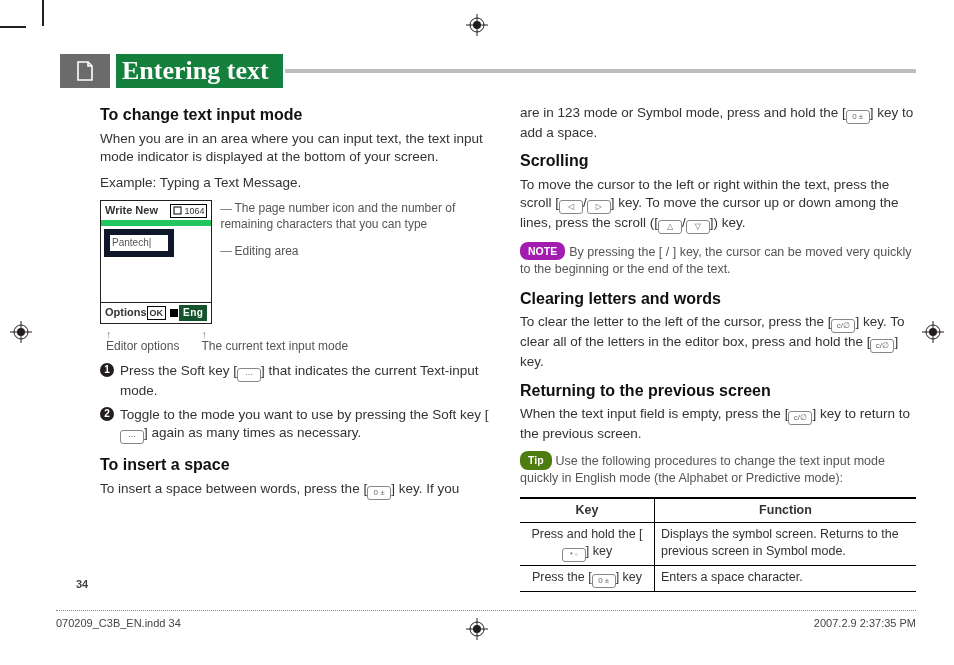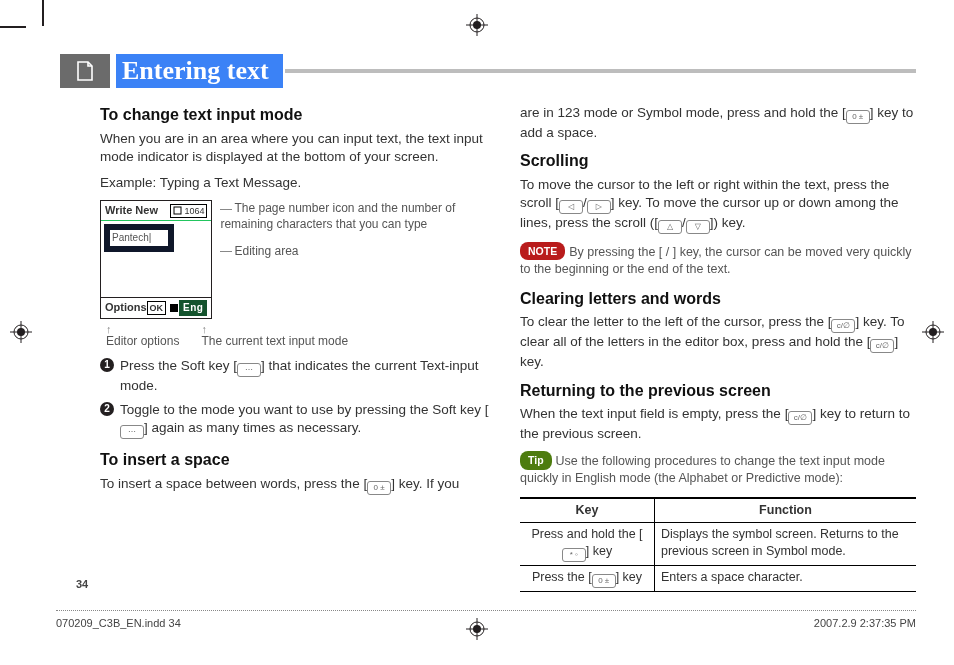--- a/index.html
+++ b/index.html
@@ -9,47 +9,47 @@
 .crop.tl-h{left:0;top:26px;width:26px;height:2px}
 .reg{position:absolute;width:22px;height:22px}
 .reg svg{display:block}
 .reg.top{left:466px;top:14px}
 .reg.left{left:10px;top:321px}
 .reg.right{left:922px;top:321px}
 .reg.bottom{left:466px;top:618px}
 .header{position:absolute;left:60px;top:54px;right:38px;height:34px;display:flex;align-items:center}
 .hdr-badge{width:50px;height:34px;background:#6b6b6b;display:flex;align-items:center;justify-content:center;margin-right:6px}
 .hdr-badge svg{display:block}
-.hdr-title{height:34px;background:#3b82f6;color:#fff;font-family:Georgia,'Times New Roman',serif;font-weight:bold;font-size:26px;line-height:34px;padding:0 14px 0 6px}
+.hdr-title{height:34px;background:#15803d;color:#fff;font-family:Georgia,'Times New Roman',serif;font-weight:bold;font-size:26px;line-height:34px;padding:0 14px 0 6px}
 .hdr-rule{flex:1;height:4px;background:#bdbdbd;margin-left:2px}
 .cols{position:absolute;left:100px;right:38px;top:104px;bottom:70px;display:flex;gap:24px}
 .col{flex:1;font-size:13.5px;line-height:1.35;color:#333}
 .h2{font-family:Verdana,Arial,sans-serif;font-weight:900;font-size:16px;color:#111;margin:8px 0 4px}
 .h2.first{margin-top:0}
 .p{margin:0 0 8px}
 .phone{display:flex;align-items:flex-start;margin:6px 0 6px}
 .phone-shot{width:142px;border:1px solid #231f20}
-.ps-top{display:flex;align-items:center;justify-content:space-between;border-bottom:1px solid #22c55e;padding:2px 4px;font-size:11px;font-weight:bold}
+.ps-top{display:flex;align-items:center;justify-content:space-between;border-bottom:6px solid #22c55e;padding:2px 4px;font-size:11px;font-weight:bold}
 .ps-top .badge{border:1px solid #000;font-size:9px;padding:0 2px;display:flex;align-items:center;gap:2px;font-weight:normal}
 .ps-mid{height:70px;padding:3px}
 .ps-mid .field{border:6px solid #0f172a;width:54px;font-size:10px;padding:1px 2px;color:#555}
 .ps-bot{display:flex;align-items:center;justify-content:space-between;border-top:1px solid #231f20;padding:2px 4px;font-size:11px;font-weight:bold}
 .ps-bot .ok{border:1px solid #000;font-size:9px;padding:0 2px}
 .ps-bot .eng{background:#14532d;color:#fff;font-size:10px;padding:1px 4px;font-weight:bold;letter-spacing:.5px}
 .callouts{margin-left:8px;font-size:12px;color:#555}
 .co{margin-bottom:10px}
 .co .tick{display:inline-block;width:12px;border-top:1px solid #888;vertical-align:middle;margin-right:2px}
 .below-callouts{display:flex;gap:22px;font-size:12px;color:#555;margin:4px 0 8px 6px}
 .below-callouts .arrow{display:block;text-align:left;color:#888;font-size:11px;line-height:8px}
 .numlist{margin:6px 0 10px;padding:0;list-style:none}
 .numlist li{display:flex;gap:6px;margin-bottom:6px}
 .ball{min-width:14px;height:14px;border-radius:50%;background:#231f20;color:#fff;font-size:10px;line-height:14px;text-align:center;margin-top:1px;font-weight:bold}
 .key{display:inline-block;border:1px solid #888;border-radius:3px;min-width:18px;height:12px;vertical-align:-2px;font-size:8px;line-height:12px;text-align:center;color:#666;padding:0 2px}
 .pill{display:inline-block;border-radius:8px;color:#fff;font-size:10.5px;font-weight:bold;padding:2px 8px;margin-right:4px;vertical-align:1px}
-.pill.note{background:#b91c1c}
+.pill.note{background:#a21caf}
 .pill.tip{background:#4d7c0f}
 .notebox{font-size:12.5px;color:#555;margin:4px 0 10px}
 table.fn{width:100%;border-collapse:collapse;font-size:12.5px;margin-top:4px}
 table.fn th{border-top:2px solid #000;border-bottom:1px solid #000;padding:3px 6px;font-weight:bold;text-align:center}
 table.fn td{border-bottom:1px solid #000;padding:3px 6px;vertical-align:top}
 table.fn td:first-child,table.fn th:first-child{border-right:1px solid #000;text-align:center;white-space:normal;width:122px}
 .pgnum{position:absolute;left:76px;top:578px;font-size:11px;font-weight:bold;color:#444}
 .footer{position:absolute;left:56px;right:38px;top:610px;border-top:1px dotted #888;display:flex;justify-content:space-between;font-size:11px;color:#444;padding-top:6px}
 </style>
 </head>

